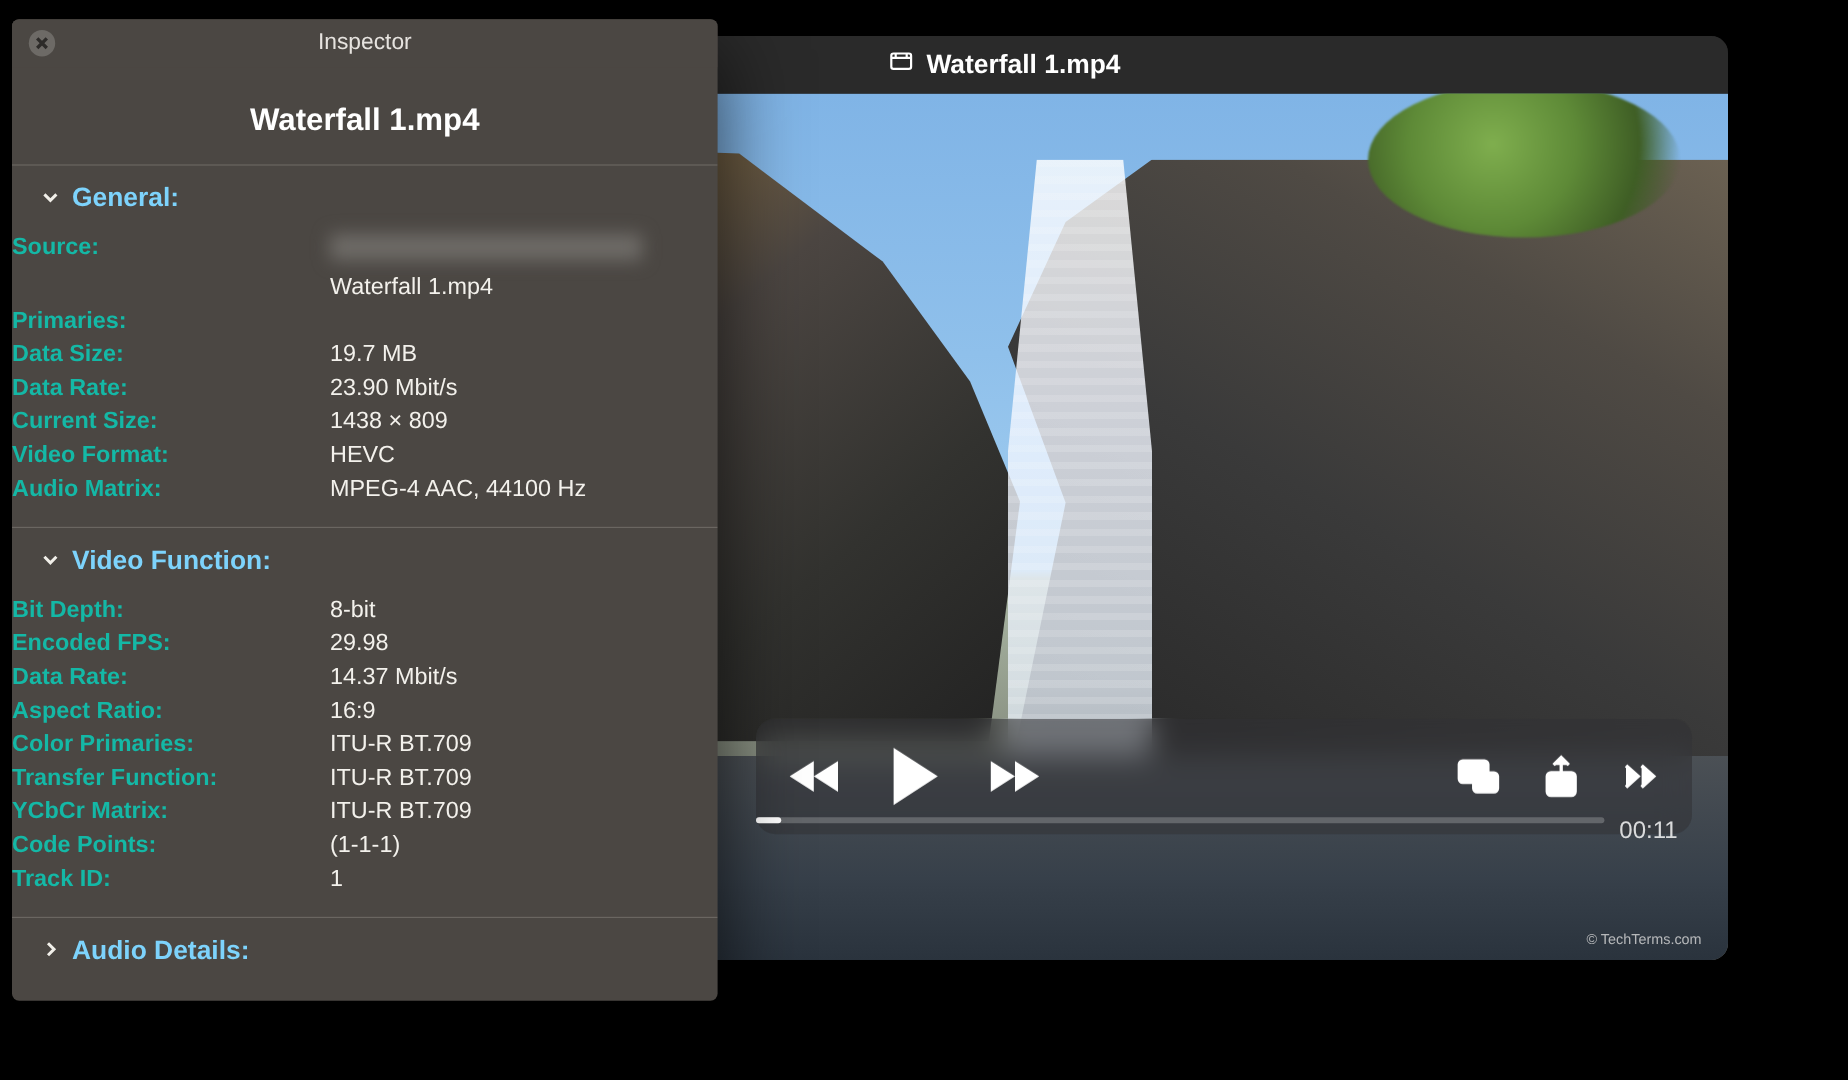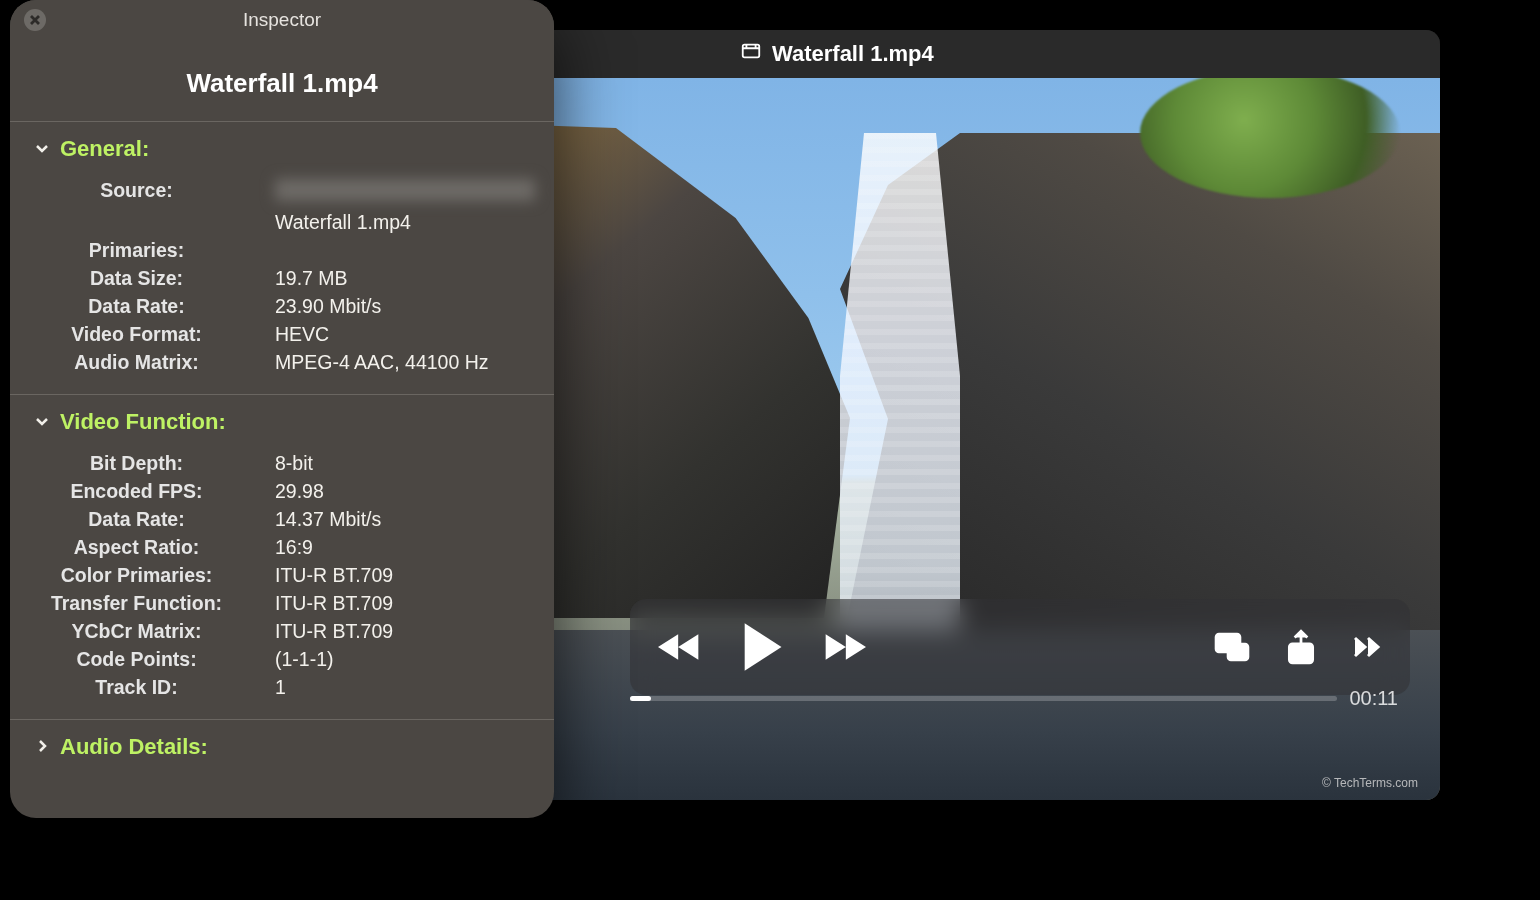--- a/index.html
+++ b/index.html
@@ -15,36 +15,36 @@
   .foliage{position:absolute;right:40px;top:-10px;width:260px;height:130px;background:radial-gradient(circle at 40% 40%,#7fae4e 0%,#5e8a37 40%,#3f5e25 70%,transparent 90%);border-radius:50%;filter:blur(1px)}
   .waterfall{position:absolute;left:510px;top:55px;width:120px;height:540px;background:linear-gradient(to bottom,#ffffffcc 0%,#f2f6ffcc 40%,#e6eef7cc 80%,#dbe6efb3 100%);clip-path:polygon(20% 0,80% 0,100% 45%,110% 100%,-10% 100%,0 45%);filter:blur(.5px)}
   .waterfall::after{content:"";position:absolute;inset:0;background:repeating-linear-gradient(to bottom,#ffffff26 0 6px,transparent 6px 14px)}
   .water{position:absolute;left:0;right:0;bottom:0;height:170px;background:linear-gradient(to bottom,#4b5055 0%,#37404a 60%,#2a333d 100%)}
   .watermark{position:absolute;right:22px;bottom:10px;color:#d8d8d8cc;font-size:12px}
   
   .hud{position:absolute;left:300px;right:30px;bottom:105px;height:96px;background:rgba(50,50,52,.55);backdrop-filter:blur(12px);border-radius:16px;display:flex;align-items:center;padding:0 28px;gap:36px;color:#fff}
   .hud-spacer{flex:1}
   .hud svg{display:block;fill:#fff}
   .hud .ctl{cursor:pointer}
-  .progress{position:absolute;left:300px;right:30px;bottom:85px;height:34px;display:flex;align-items:center;gap:12px}
+  .progress{position:absolute;left:300px;right:30px;bottom:85px;height:34px;display:flex;align-items:flex-start;gap:12px}
   .progress-track{flex:1;height:5px;background:#ffffff38;border-radius:3px;position:relative}
   .progress-track::before{content:"";position:absolute;left:0;top:0;bottom:0;width:3%;background:#fff;border-radius:3px}
   .progress-time{color:#ffffffcf;font-size:20px;padding-right:12px}
   
-  .inspector{position:absolute;left:10px;top:0;width:544px;height:818px;background:#4b4743;border-radius:26px;box-shadow:0 25px 70px rgba(0,0,0,.7);color:#e8e6e2;overflow:hidden;font-size:19.5px}
+  .inspector{position:absolute;left:10px;top:16px;width:588px;height:818px;background:#4b4743;border-radius:6px;box-shadow:0 25px 70px rgba(0,0,0,.7);color:#e8e6e2;overflow:hidden;font-size:19.5px}
   .insp-titlebar{height:40px;display:flex;align-items:center;position:relative;background:#4b4743}
   .insp-close{position:absolute;left:14px;top:9px;width:22px;height:22px;border-radius:50%;background:#6d6a66;display:flex;align-items:center;justify-content:center;cursor:pointer}
   .insp-close svg{width:12px;height:12px;stroke:#2d2b29;stroke-width:2.8;fill:none}
   .insp-title{flex:1;text-align:center;color:#e6e3df;font-size:19px;font-weight:500}
   .insp-file{padding:28px 16px 22px;text-align:center;font-size:26px;font-weight:600;color:#fff}
   .insp-sep{height:1px;background:#6a6661;margin:0 0}
-  .section-hdr{display:flex;gap:10px;padding:14px 24px 10px;font-size:22px;font-weight:600;color:#bef264;cursor:pointer}
+  .section-hdr{display:flex;gap:10px;padding:14px 24px 10px;font-size:22px;font-weight:600;color:#7dd3fc;cursor:pointer}
   .section-hdr svg{width:16px;height:16px;fill:none;stroke:#f1efe9;stroke-width:2.5}
   .kv{display:flex;padding:2.5px 0}
-  .kv .k{width:265px;text-align:center;color:#e5e5e5;font-weight:600;padding-right:12px}
+  .kv .k{width:265px;text-align:left;color:#14b8a6;font-weight:600;padding-right:12px}
   .kv .v{flex:1;color:#f3f1ec;text-align:left}
   .blurred{filter:blur(7px);background:#6e6b67;color:transparent;border-radius:2px;display:inline-block;width:260px;height:22px}
   .kv-block{padding:4px 0 18px}
 </style>
 </head>
 <body>
 
 <div class="player-window">
   <div class="player-titlebar">
     <div class="ttl">
@@ -142,20 +142,24 @@
     </div>
     <div class="kv">
       <div class="k">Data Size:</div>
       <div class="v">19.7 MB</div>
     </div>
     <div class="kv">
       <div class="k">Data Rate:</div>
       <div class="v">23.90 Mbit/s</div>
     </div>
     <div class="kv">
+      <div class="k">Current Size:</div>
+      <div class="v">1438 × 809</div>
+    </div>
+    <div class="kv">
       <div class="k">Video Format:</div>
       <div class="v">HEVC</div>
     </div>
     <div class="kv">
       <div class="k">Audio Matrix:</div>
       <div class="v">MPEG-4 AAC, 44100 Hz</div>
     </div>
   </div>
   <div class="insp-sep"></div>
 

